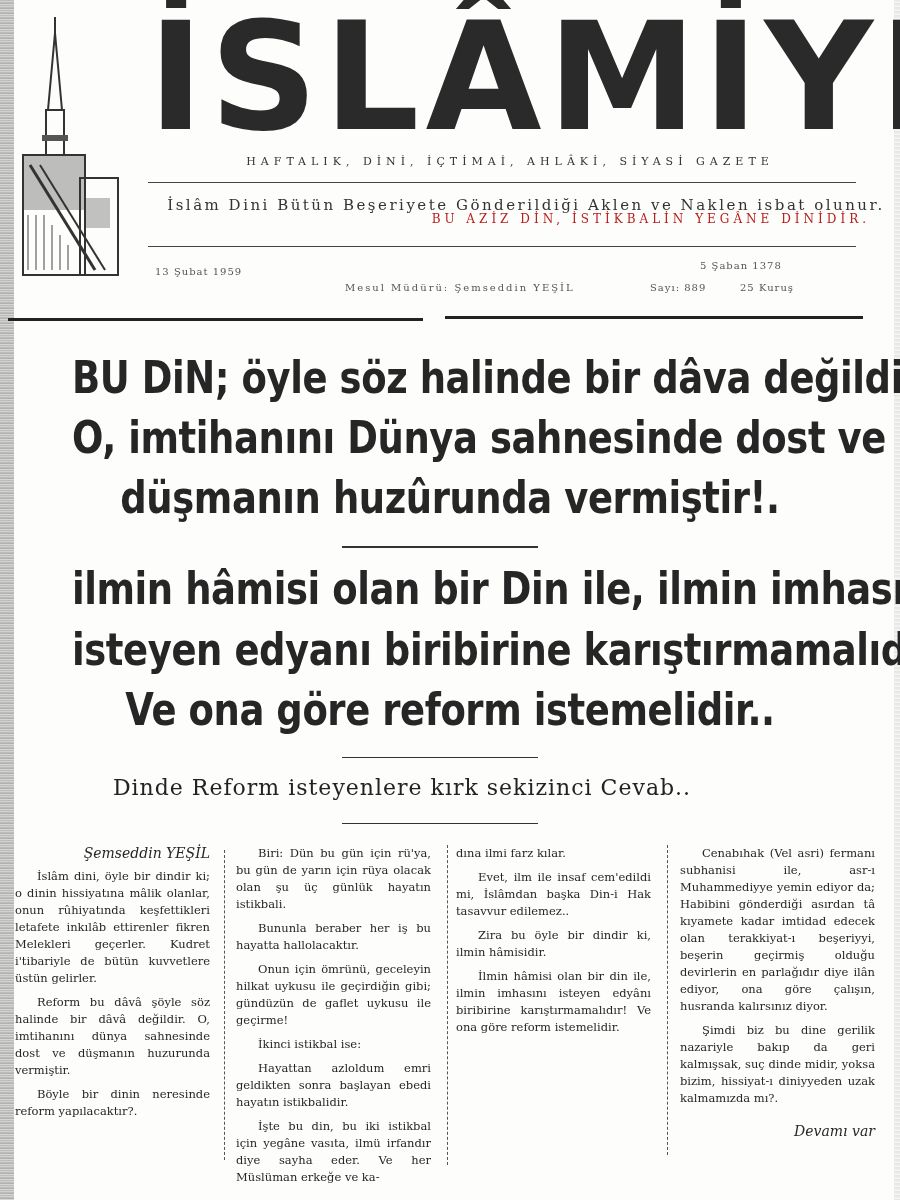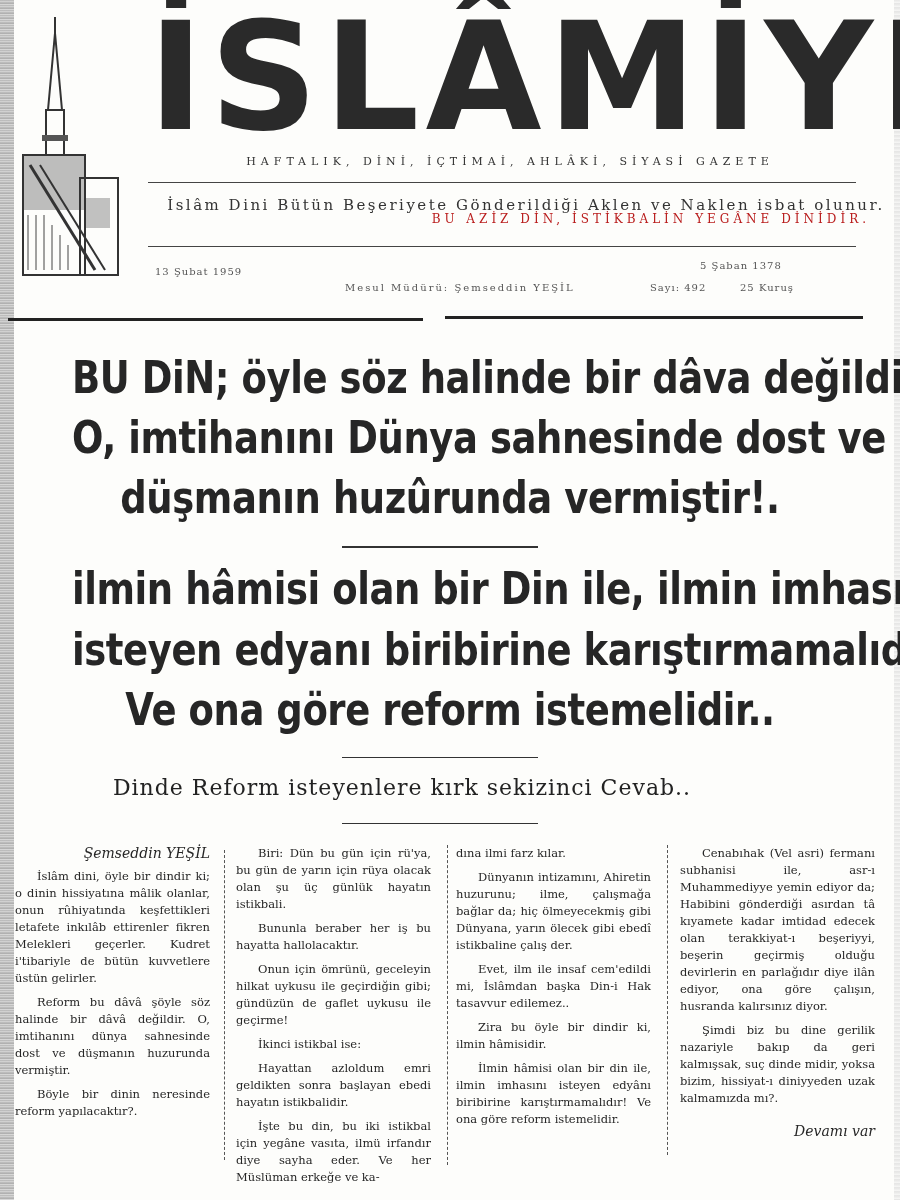--- a/index.html
+++ b/index.html
@@ -97,21 +97,21 @@
 <div class="title">İSLÂMİYET</div>
 <div class="subtitle">HAFTALIK, DİNİ, İÇTİMAİ, AHLÂKİ, SİYASİ GAZETE</div>
 <div class="rule" style="left:148px; top:182px; width:708px;"></div>
 <div class="motto1">İslâm Dini Bütün Beşeriyete Gönderildiği Aklen ve Naklen isbat olunur.</div>
 <div class="motto2">BU AZİZ DİN, İSTİKBALİN YEGÂNE DİNİDİR.</div>
 <div class="rule" style="left:148px; top:246px; width:708px;"></div>
 
 <div class="meta" style="left:155px; top:266px;">13 Şubat 1959</div>
 <div class="meta" style="left:700px; top:260px;">5 Şaban 1378</div>
 <div class="meta" style="left:345px; top:282px; letter-spacing:2px;">Mesul Müdürü: Şemseddin YEŞİL</div>
-<div class="meta" style="left:650px; top:282px;">Sayı: 492</div>
+<div class="meta" style="left:650px; top:282px;">Sayı: 889</div>
 <div class="meta" style="left:740px; top:282px;">25 Kuruş</div>
 
 <div class="thickrule" style="left:8px; top:318px; width:415px;"></div>
 <div class="thickrule" style="left:445px; top:316px; width:418px;"></div>
 
 <div class="headline h1" style="top:352px;">BU DiN; öyle söz halinde bir dâva değildir!</div>
 <div class="headline h1" style="top:412px;">O, imtihanını Dünya sahnesinde dost ve</div>
 <div class="headline h1" style="top:472px;">düşmanın huzûrunda vermiştir!.</div>
 
 <div class="sep" style="left:342px; top:546px; width:196px;"></div>
@@ -139,21 +139,20 @@
   <p>Bununla beraber her iş bu hayatta hallolacaktır.</p>
   <p>Onun için ömrünü, geceleyin hilkat uykusu ile geçirdiğin gibi; gündüzün de gaflet uykusu ile geçirme!</p>
   <p>İkinci istikbal ise:</p>
   <p>Hayattan azloldum emri geldikten sonra başlayan ebedi hayatın istikbalidir.</p>
   <p>İşte bu din, bu iki istikbal için yegâne vasıta, ilmü irfandır diye sayha eder. Ve her Müslüman erkeğe ve ka-</p>
 </div>
 <div class="vrule" style="left:447px; top:845px; height:320px;"></div>
 
 <div class="col" style="left:456px;">
   <p class="noindent">dına ilmi farz kılar.</p>
-  <p>Dünyanın intizamını, Ahiretin huzurunu; ilme, çalışmağa bağlar da; hiç ölmeyecekmiş gibi Dünyana, yarın ölecek gibi ebedî istikbaline çalış der.</p>
   <p>Evet, ilm ile insaf cem'edildi mi, İslâmdan başka Din-i Hak tasavvur edilemez..</p>
   <p>Zira bu öyle bir dindir ki, ilmin hâmisidir.</p>
   <p>İlmin hâmisi olan bir din ile, ilmin imhasını isteyen edyânı biribirine karıştırmamalıdır! Ve ona göre reform istemelidir.</p>
 </div>
 <div class="vrule" style="left:667px; top:845px; height:310px;"></div>
 
 <div class="col" style="left:680px;">
   <p>Cenabıhak (Vel asri) fermanı subhanisi ile, asr-ı Muhammediyye yemin ediyor da; Habibini gönderdiği asırdan tâ kıyamete kadar imtidad edecek olan terakkiyat-ı beşeriyyi, beşerin geçirmiş olduğu devirlerin en parlağıdır diye ilân ediyor, ona göre çalışın, husranda kalırsınız diyor.</p>
   <p>Şimdi biz bu dine gerilik nazariyle bakıp da geri kalmışsak, suç dinde midir, yoksa bizim, hissiyat-ı diniyyeden uzak kalmamızda mı?.</p>
   <div class="continued">Devamı var</div>

